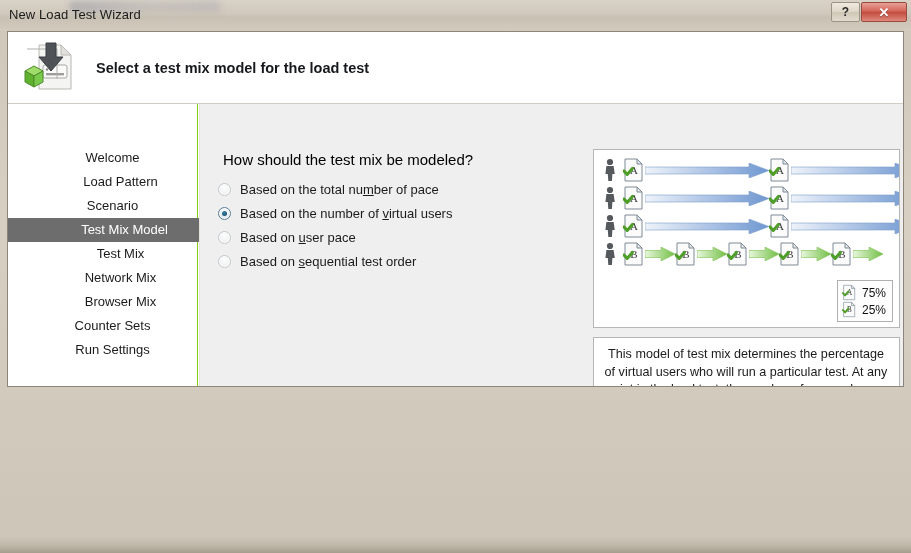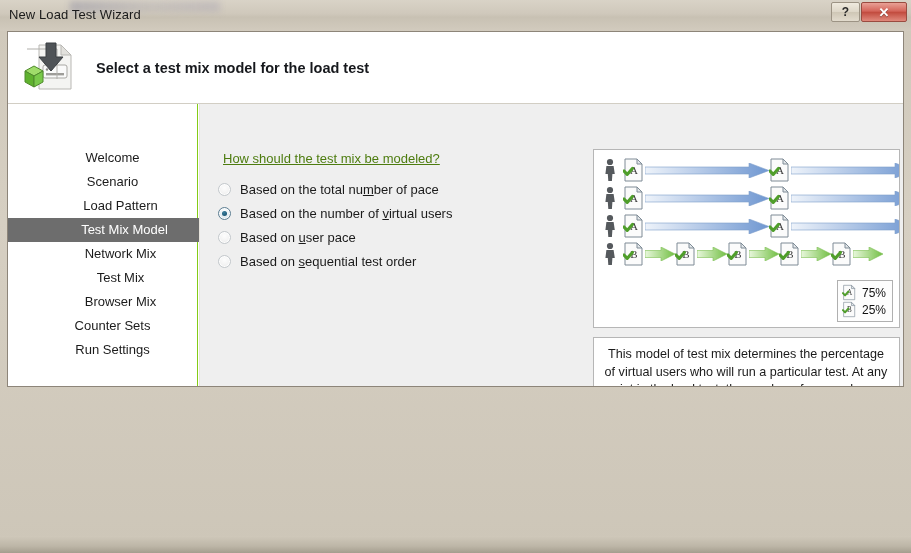--- a/index.html
+++ b/index.html
@@ -150,24 +150,23 @@
     position: absolute;
     left: 191px; top: 72px;
     right: 0; bottom: 0;
     background: #efefef;
     border-left: 1px solid #e7e4dd;
     box-sizing: border-box;
   }
   .question {
     position: absolute;
     left: 23px; top: 47px;
-    font-size: 13px;
-    color: #4d7c0f;
+    font-size: 15px;
+    color: #000000;
     white-space: nowrap;
-    text-decoration: underline;
   }
   .radio-group {
     position: absolute;
     left: 18px; top: 73px;
     width: 370px;
   }
   .radio-row {
     display: flex;
     align-items: center;
     height: 24px;
@@ -342,25 +341,25 @@
               <path d="M24 30 v11 l-9 5 v-11 z" fill="#79c94a" stroke="#4f8a2c" stroke-width="1"></path>
             </g>
           </svg>
         </span>
         <div class="banner-title">Select a test mix model for the load test</div>
       </div>
 
       <div class="sidebar">
         <div class="nav-list">
           <div class="nav-item level0"><span class="lbl">Welcome</span></div>
+          <div class="nav-item level1"><span class="lbl">Load Pattern</span></div>
           <div class="nav-item level0"><span class="lbl">Scenario</span></div>
-          <div class="nav-item level1"><span class="lbl">Load Pattern</span></div>
           <div class="nav-item level1 selected"><span class="lbl">Test Mix Model</span></div>
+          <div class="nav-item level1"><span class="lbl">Test Mix</span></div>
           <div class="nav-item level1"><span class="lbl">Network Mix</span></div>
-          <div class="nav-item level1"><span class="lbl">Test Mix</span></div>
           <div class="nav-item level1"><span class="lbl">Browser Mix</span></div>
           <div class="nav-item level0"><span class="lbl">Counter Sets</span></div>
           <div class="nav-item level0"><span class="lbl">Run Settings</span></div>
         </div>
       </div>
 
       <div class="content">
 
         <div class="question">How should the test mix be modeled?</div>
 

